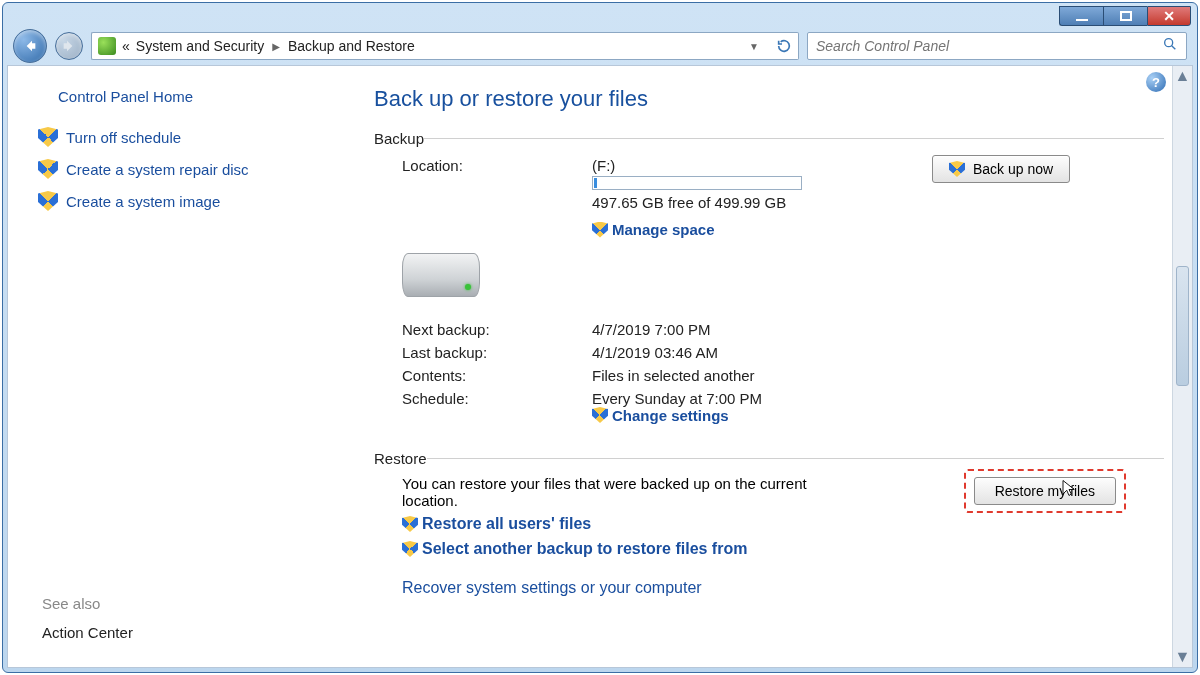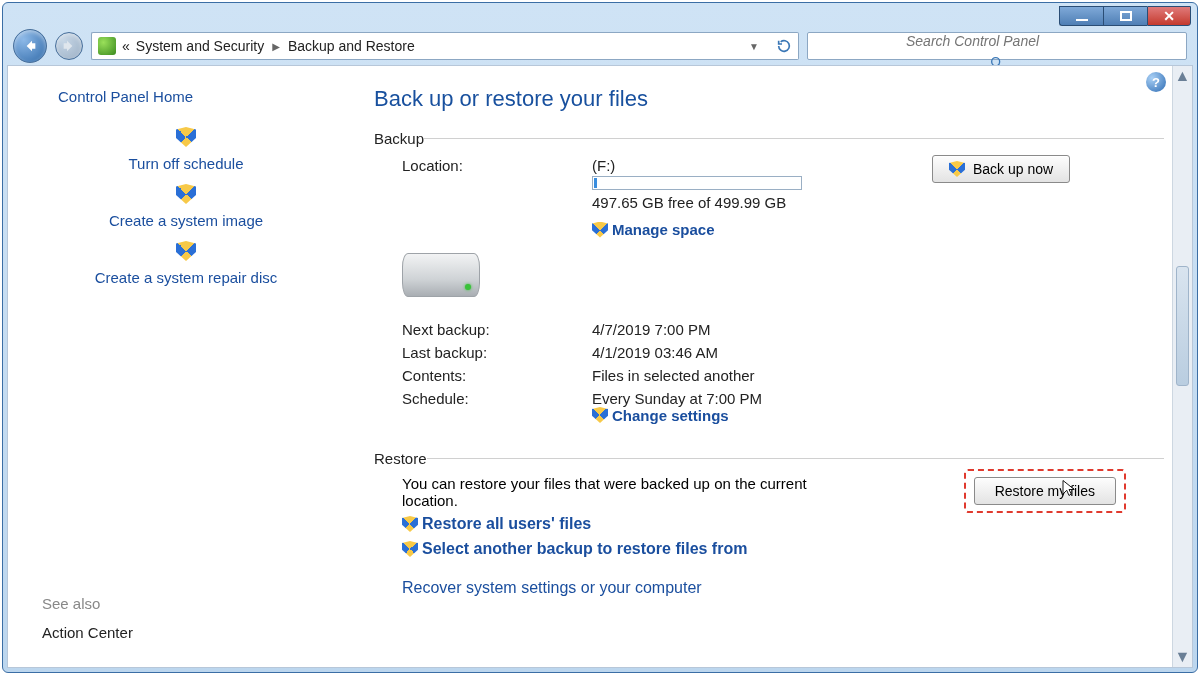--- a/index.html
+++ b/index.html
@@ -68,21 +68,20 @@
   .refresh {
     width:30px; height:28px; background:#fff; border:1px solid #8ca7c3;
     border-left:none; display:flex; align-items:center; justify-content:center;
     color:#3a77b6; border-radius:0 2px 2px 0;
   }
   .searchbox {
     width: 380px; height: 28px; background: #fff;
     border: 1px solid #8ca7c3; border-radius: 2px;
     display: flex; align-items: center; padding: 0 8px;
     gap: 6px;
-    flex-direction: column;
   }
   .searchbox input {
     border: none; outline: none; flex: 1; font-size: 14px;
     font-style: italic; color: #888; background: transparent;
   }
   .searchbox .mag { color:#3a77b6; }
 
   
   .content {
     flex: 1; display: flex; background: #fff;
@@ -91,21 +90,21 @@
     position: relative;
   }
   .sidebar {
     width: 340px; padding: 14px 14px 14px 30px;
     display: flex; flex-direction: column;
     font-size: 15px;
   }
   .cp-home { color: #1a4e9e; margin: 8px 0 22px 20px; font-size: 15px; }
   .side-link {
     color: #1a4e9e; display: flex; align-items: center; gap: 8px;
-    margin-bottom: 12px; cursor: pointer; flex-direction: column;
+    margin-bottom: 12px; cursor: pointer;
   }
   .shield {
     width: 20px; height: 20px; flex-shrink:0;
     background:
       conic-gradient(from 45deg, #2a6fd6 0 25%, #f7c948 25% 50%, #2a6fd6 50% 75%, #f7c948 75% 100%);
     clip-path: polygon(50% 0, 100% 12%, 100% 55%, 50% 100%, 0 55%, 0 12%);
   }
   .see-also { color:#888; margin-top: auto; margin-bottom: 12px; margin-left:4px;}
   .sa-link { color:#222; margin-bottom: 12px; margin-left:4px; cursor:pointer;}
   .sa-shield-link { display:flex; align-items:center; gap:8px; color:#222; margin-bottom:10px;}
@@ -256,25 +255,25 @@
 
     <div class="sidebar">
       <div class="cp-home">Control Panel Home</div>
 
       <div class="side-link">
         <span class="shield"></span>
         <span>Turn off schedule</span>
       </div>
       <div class="side-link">
         <span class="shield"></span>
-        <span>Create a system image</span>
+        <span>Create a system repair disc</span>
       </div>
       <div class="side-link">
         <span class="shield"></span>
-        <span>Create a system repair disc</span>
+        <span>Create a system image</span>
       </div>
 
       <div class="see-also">See also</div>
       <div class="sa-link">Action Center</div>
     </div>
 
     <div class="main">
       <div class="help-icn">?</div>
       <div class="page-title">Back up or restore your files</div>
 

